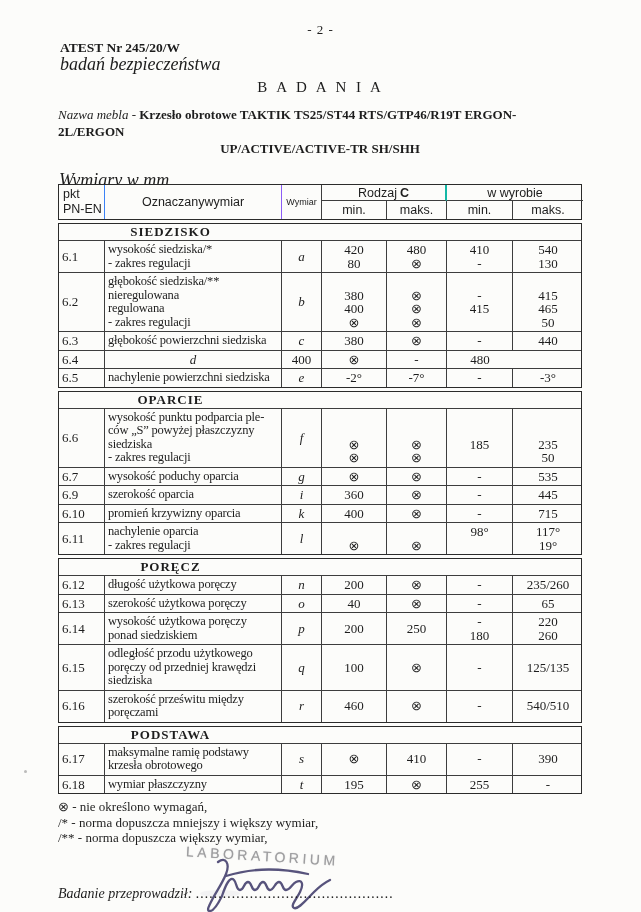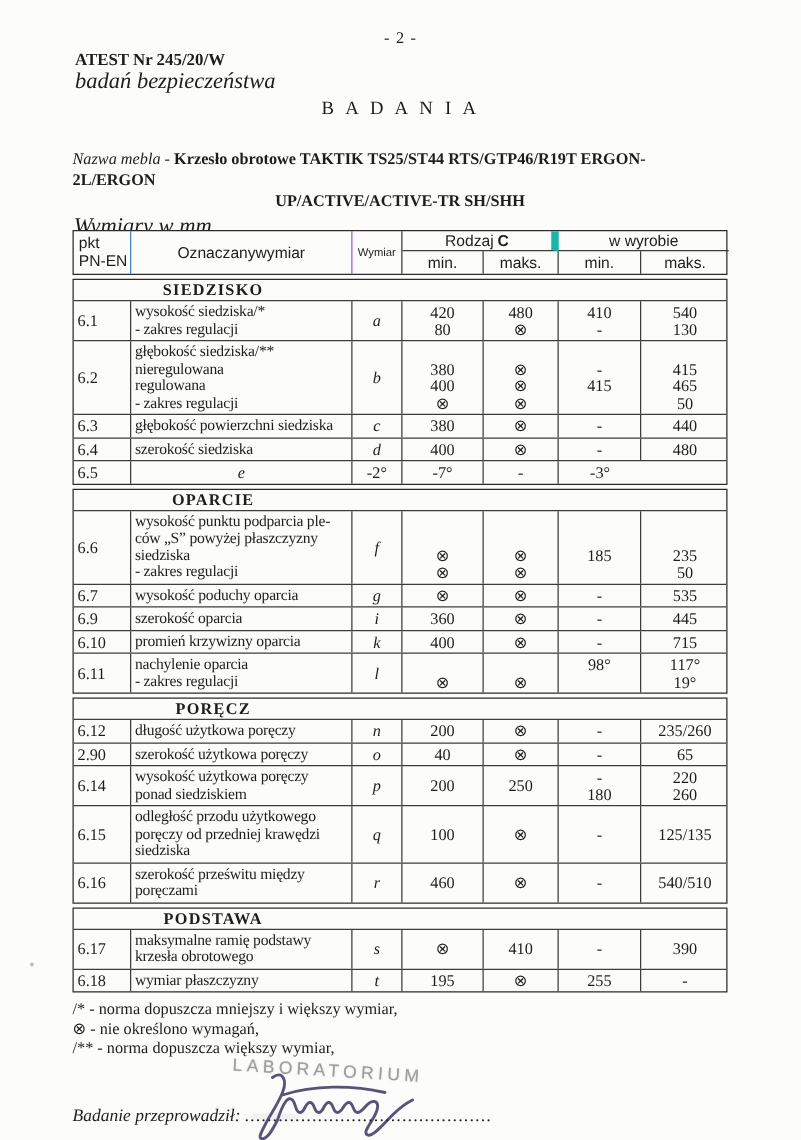--- a/index.html
+++ b/index.html
@@ -12,36 +12,36 @@
   .ital{font-style:italic;}
   .bold{font-weight:bold;}
   .ctr{left:0;width:641px;text-align:center;}
 
   
   #page-number{top:22px;font-size:13px;letter-spacing:1px;}
   #atest-block{left:60px;top:40px;line-height:16px;}
   #atest-number{font-size:13.5px;font-weight:bold;}
   #atest-subtitle{font-size:18px;font-style:italic;}
   #badania-title{top:79px;font-size:15px;font-weight:normal;letter-spacing:3px;}
-  #name-block{left:58px;top:106px;width:524px;font-size:13px;line-height:17px;margin-top:12px;}
+  #name-block{left:58px;top:106px;width:524px;font-size:13px;line-height:17px;}
   #name-line2{text-align:center;font-weight:bold;}
   #dims-title{top:138px;font-size:13.5px;font-weight:bold;margin-top:48px;}
   #units-note{left:59px;top:170px;font-size:18px;font-style:italic;text-decoration:underline;}
 
   
   #doc-col{left:58px;top:184px;width:524px;}
 
   .t-block{border:1.5px solid #2b2b2b;margin-top:3px;background:#fcfcfa;}
   #t-head{margin-top:0;display:grid;grid-template-columns:46px 177px 40px 65px 60px 66px 70px;grid-template-rows:16px 18px;
           font-family:"Liberation Sans",sans-serif;font-size:12.5px;}
   .hc{display:flex;align-items:center;justify-content:center;}
   .h-pkt{grid-area:1/1/3/2;border-right:1px solid #3b82f6;flex-direction:column;align-items:flex-start;padding-left:4px;line-height:15px;}
   .h-ozn{grid-area:1/2/3/3;border-right:1px solid #8b5cf6;flex-direction:row;line-height:15px;}
   .h-wym{grid-area:1/3/3/4;border-right:1px solid #3d3d3d;font-size:9px;}
-  .h-rc{grid-area:1/4/2/6;border-right:6px solid #14b8a6;border-bottom:1px solid #3d3d3d;}
+  .h-rc{grid-area:1/4/2/6;border-right:2px solid #14b8a6;border-bottom:1px solid #3d3d3d;}
   .h-ww{grid-area:1/6/2/8;border-bottom:1px solid #3d3d3d;}
   .h-m1{grid-area:2/4/3/5;border-right:1px solid #3d3d3d;}
   .h-m2{grid-area:2/5/3/6;border-right:1px solid #3d3d3d;}
   .h-m3{grid-area:2/6/3/7;border-right:1px solid #3d3d3d;}
   .h-m4{grid-area:2/7/3/8;}
   .h-rc b{margin-left:3px;}
 
   .sec-bar{height:16px;display:flex;align-items:flex-start;}
   .sec-title{width:223px;text-align:center;font-weight:bold;font-size:13px;letter-spacing:1px;}
 
@@ -203,42 +203,42 @@
                 <div class="ln">-</div>
               </div>
               <div class="cell c-val">
                 <div class="ln">440</div>
               </div>
             </div>
             <div class="t-row">
               <div class="cell c-pkt">
                 <div class="ln">6.4</div>
               </div>
-              <div class="cell c-desc">
-                <div class="ln">szerokość siedziska</div>
-              </div>
               <div class="cell c-sym">
                 <div class="ln">d</div>
               </div>
               <div class="cell c-val">
                 <div class="ln">400</div>
               </div>
               <div class="cell c-val">
                 <div class="ln">⊗</div>
               </div>
               <div class="cell c-val">
                 <div class="ln">-</div>
               </div>
               <div class="cell c-val">
                 <div class="ln">480</div>
               </div>
             </div>
             <div class="t-row">
               <div class="cell c-pkt">
                 <div class="ln">6.5</div>
+              </div>
+              <div class="cell c-desc">
+                <div class="ln">nachylenie powierzchni siedziska</div>
               </div>
               <div class="cell c-sym">
                 <div class="ln">e</div>
               </div>
               <div class="cell c-val">
                 <div class="ln">-2°</div>
               </div>
               <div class="cell c-val">
                 <div class="ln">-7°</div>
               </div>
@@ -412,21 +412,21 @@
               </div>
               <div class="cell c-val">
                 <div class="ln">-</div>
               </div>
               <div class="cell c-val">
                 <div class="ln">235/260</div>
               </div>
             </div>
             <div class="t-row">
               <div class="cell c-pkt">
-                <div class="ln">2.90</div>
+                <div class="ln">6.13</div>
               </div>
               <div class="cell c-desc">
                 <div class="ln">szerokość użytkowa poręczy</div>
               </div>
               <div class="cell c-sym">
                 <div class="ln">o</div>
               </div>
               <div class="cell c-val">
                 <div class="ln">40</div>
               </div>
@@ -565,22 +565,22 @@
               </div>
               <div class="cell c-val">
                 <div class="ln">-</div>
               </div>
             </div>
           </div>
         </div>
     </div>
 
     <div id="footnotes">
+      <div>⊗ - nie określono wymagań,</div>
       <div>/* - norma dopuszcza mniejszy i większy wymiar,</div>
-      <div>⊗ - nie określono wymagań,</div>
       <div>/** - norma dopuszcza większy wymiar,</div>
     </div>
 
     <div id="sig-area">
       <div id="stamp-text" style="color: rgb(142, 142, 144);">LABORATORIUM</div>
       <svg id="signature-svg" width="150" height="72" viewBox="0 0 150 72">
         <path d="M22,8 C30,2 34,10 30,20 C26,30 20,38 16,46 C13,52 10,57 14,57 C18,57 22,50 26,42 C30,30 34,22 38,26 C41,29 40,36 44,36 C48,36 48,28 52,28 C56,28 55,36 59,36 C63,36 63,28 67,28 C71,28 70,36 74,36 C78,36 79,28 83,28 C87,28 86,36 90,36 C94,36 96,30 100,28 C106,25 108,30 104,38 C100,46 94,52 98,54 C102,56 110,46 118,38 C124,32 130,28 134,26 M30,22 C55,14 85,14 112,20" fill="none" stroke="#45406e" stroke-width="2.3" stroke-linecap="round" stroke-linejoin="round" opacity="0.9"></path>
       </svg>
       <div id="sig-line">
         <span>Badanie przeprowadził:</span>

